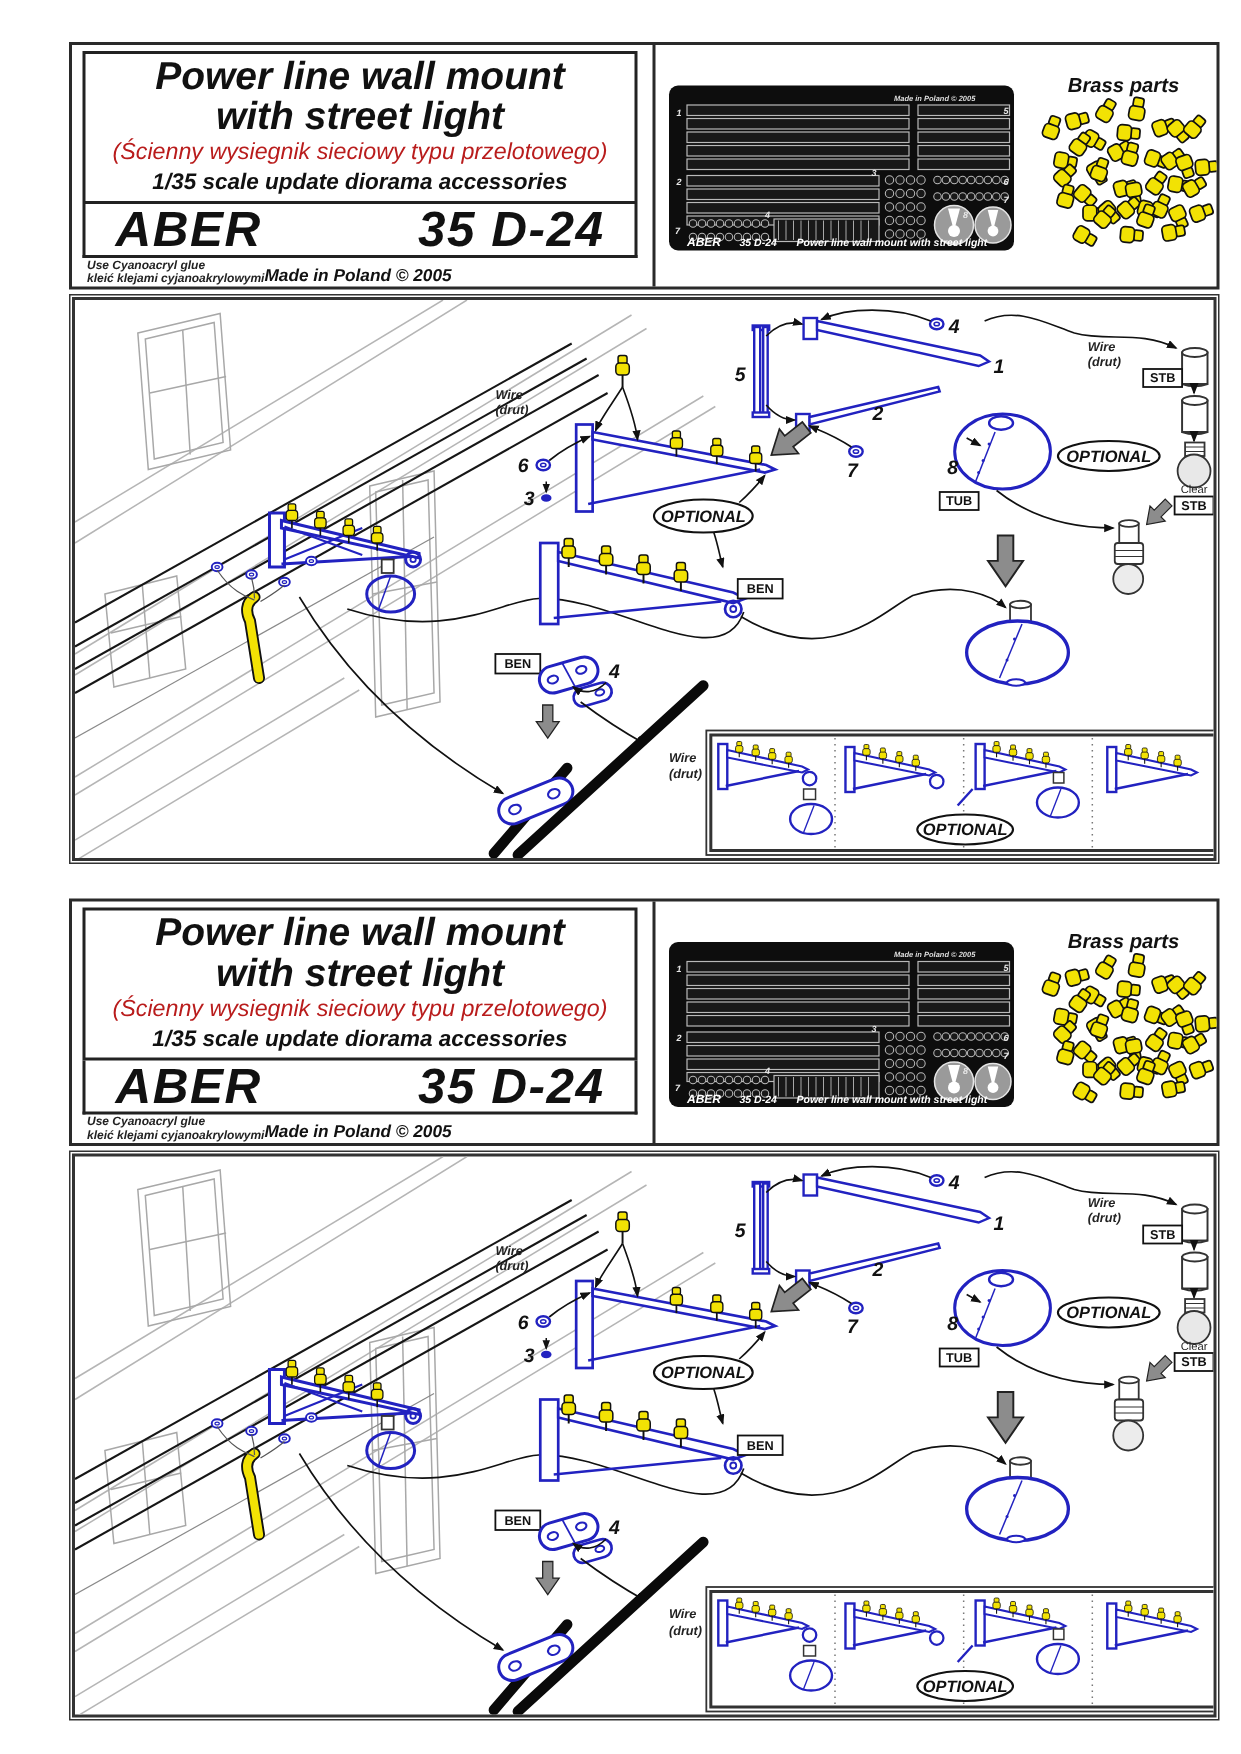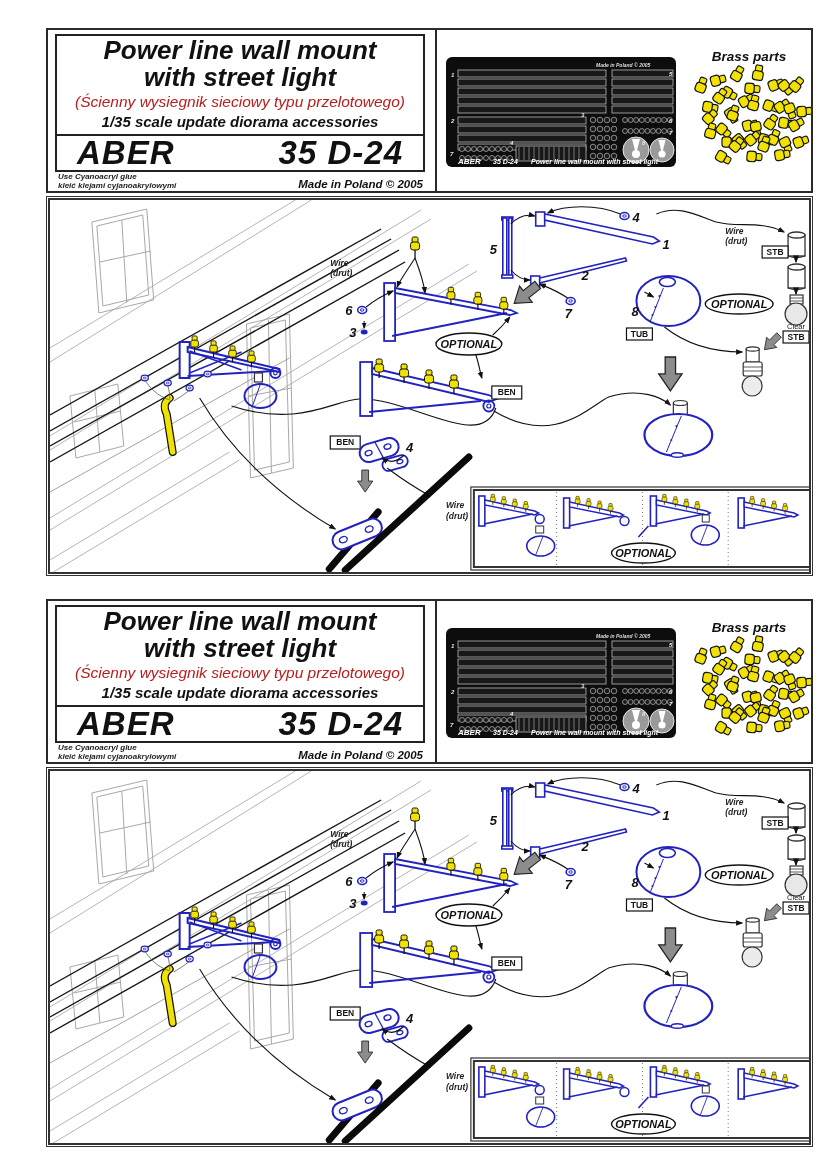--- a/index.html
+++ b/index.html
@@ -10,21 +10,21 @@
   .hdr{height:161px;border:2px solid #2a2a2a;display:flex;background:#fff;}
   .hdr-left{width:389px;border-right:2px solid #2a2a2a;position:relative;box-sizing:border-box;}
   .title-box{margin:4px 10px 0 7px;border:2px solid #222;text-align:center;padding:1px 0 2px 0;}
   .t1{font-style:italic;font-weight:bold;font-size:26px;line-height:27px;color:#111;}
   .t2{font-style:italic;font-size:15.5px;line-height:19px;color:#b91c1c;margin-top:1px;}
   .t3{font-style:italic;font-weight:bold;font-size:15px;line-height:21px;color:#111;}
   .aber-box{margin:0 10px 0 7px;border:2px solid #222;border-top:0;display:flex;
             justify-content:space-between;align-items:center;padding:0 20px;height:34px;}
   .brand{font-style:italic;font-weight:bold;font-size:33px;color:#111;letter-spacing:1px;}
   .hdr-foot{position:absolute;left:10px;right:12px;bottom:1px;display:flex;
-            justify-content:space-between;align-items:flex-end;}
+            align-items:flex-end;}
   .glue{font-style:italic;font-weight:bold;font-size:8px;line-height:9px;color:#222;}
   .madein{font-style:italic;font-weight:bold;font-size:11.5px;color:#111;}
   .hdr-right{flex:1;position:relative;}
   .hdr-right svg{position:absolute;left:0;top:0;}
   
   .diag{margin-top:3px;height:376px;border:1px solid #333;padding:1px;box-sizing:content-box;}
   .diag-in{border:2px solid #333;height:372px;}
   .diag-in svg{display:block;width:100%;height:100%;}
   
   .num{font:italic 700 13px "Liberation Sans",sans-serif;fill:#111;}

